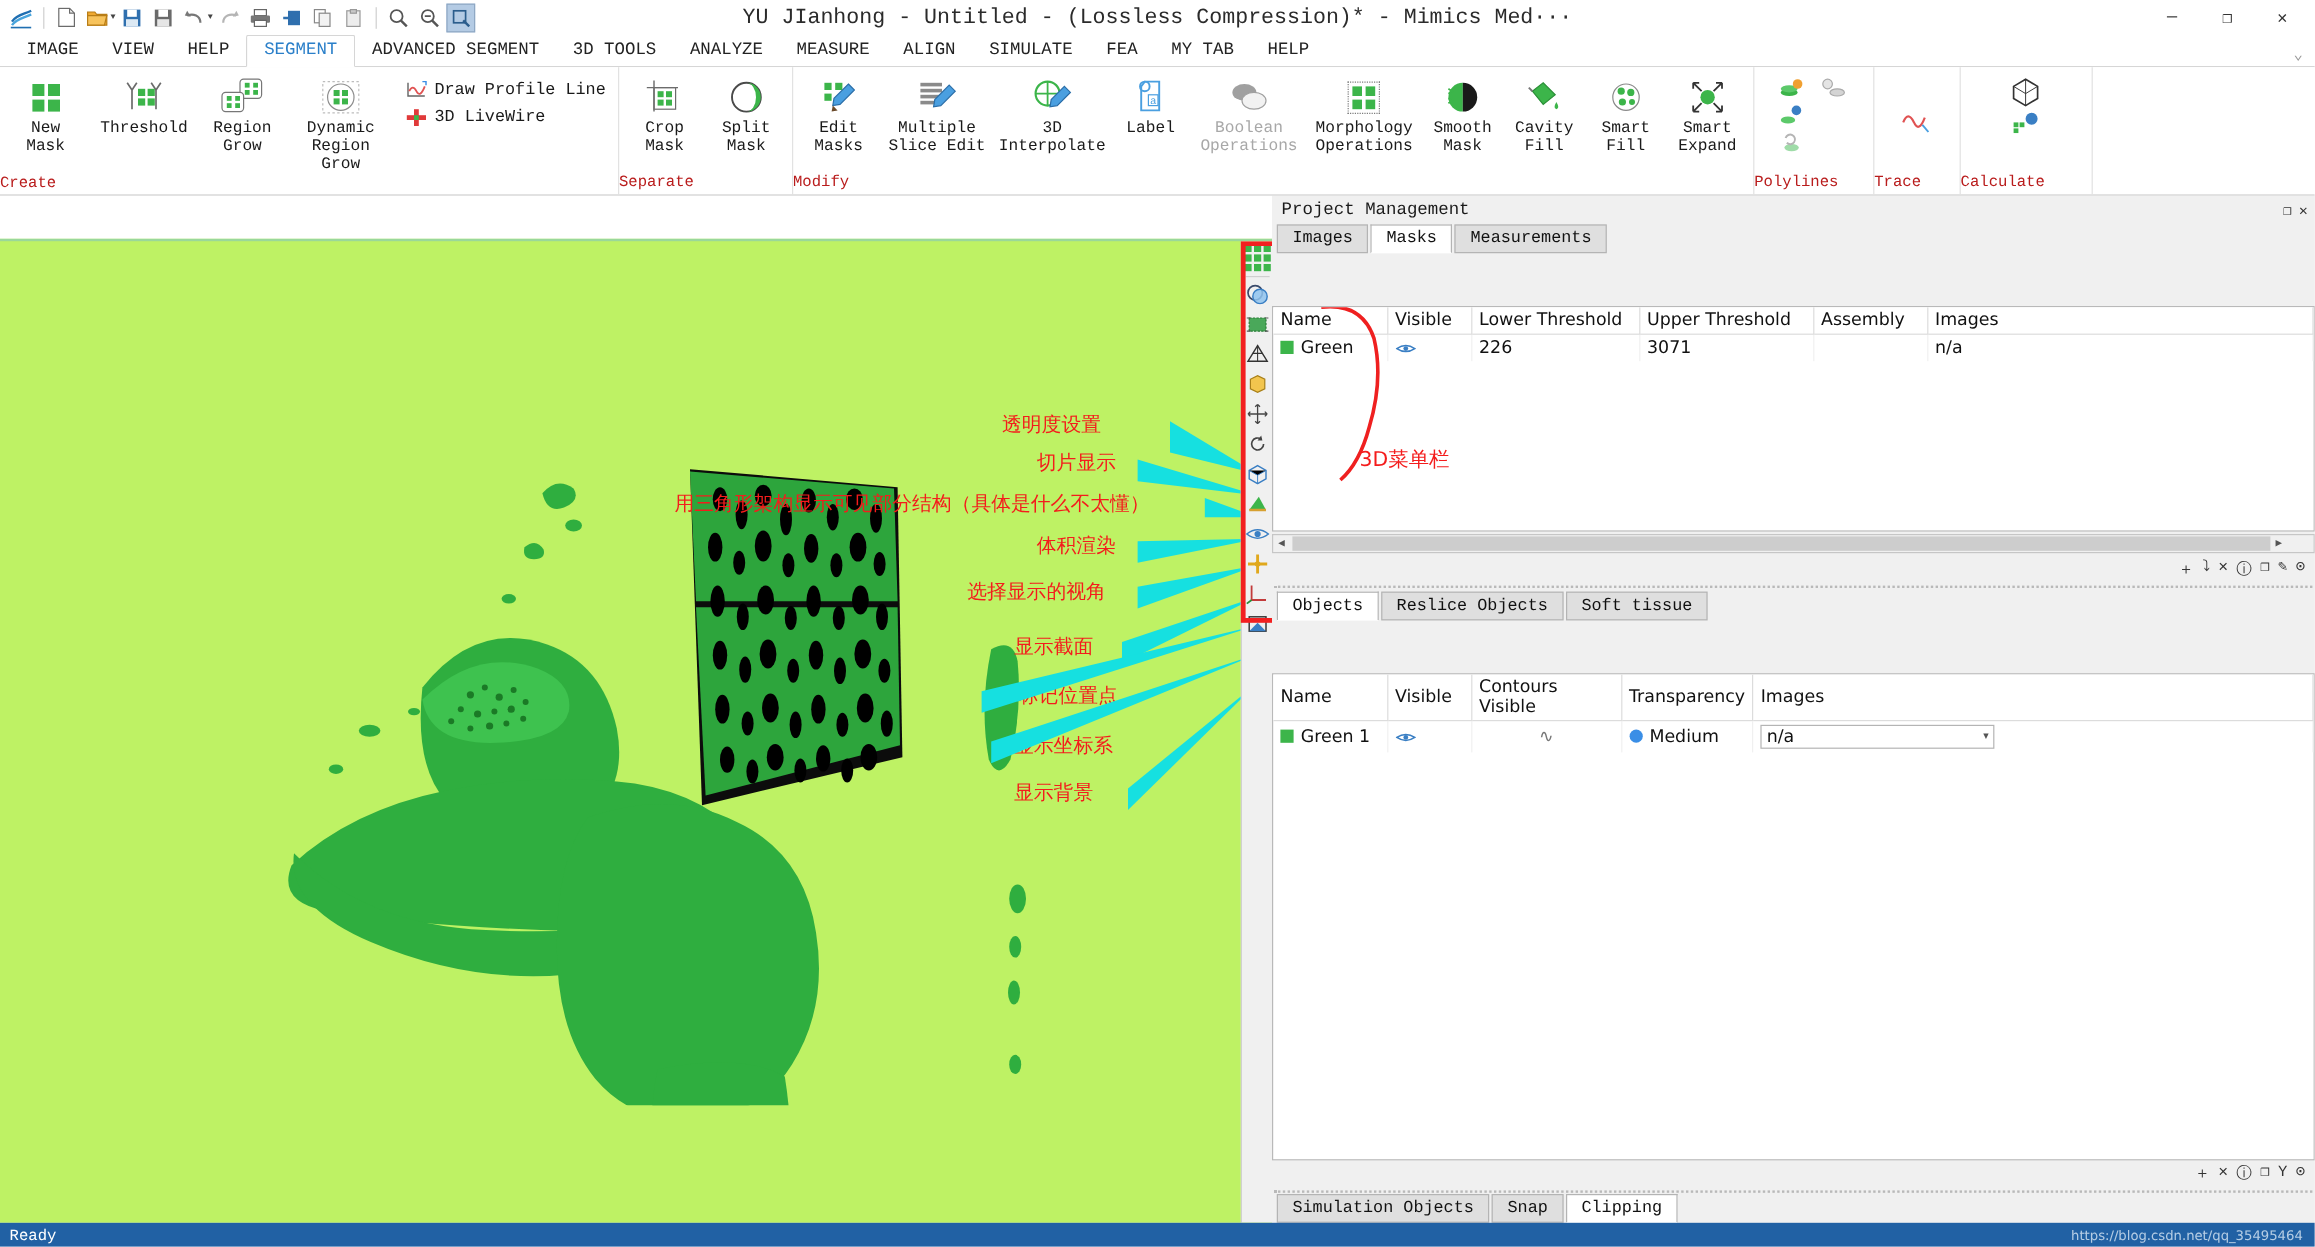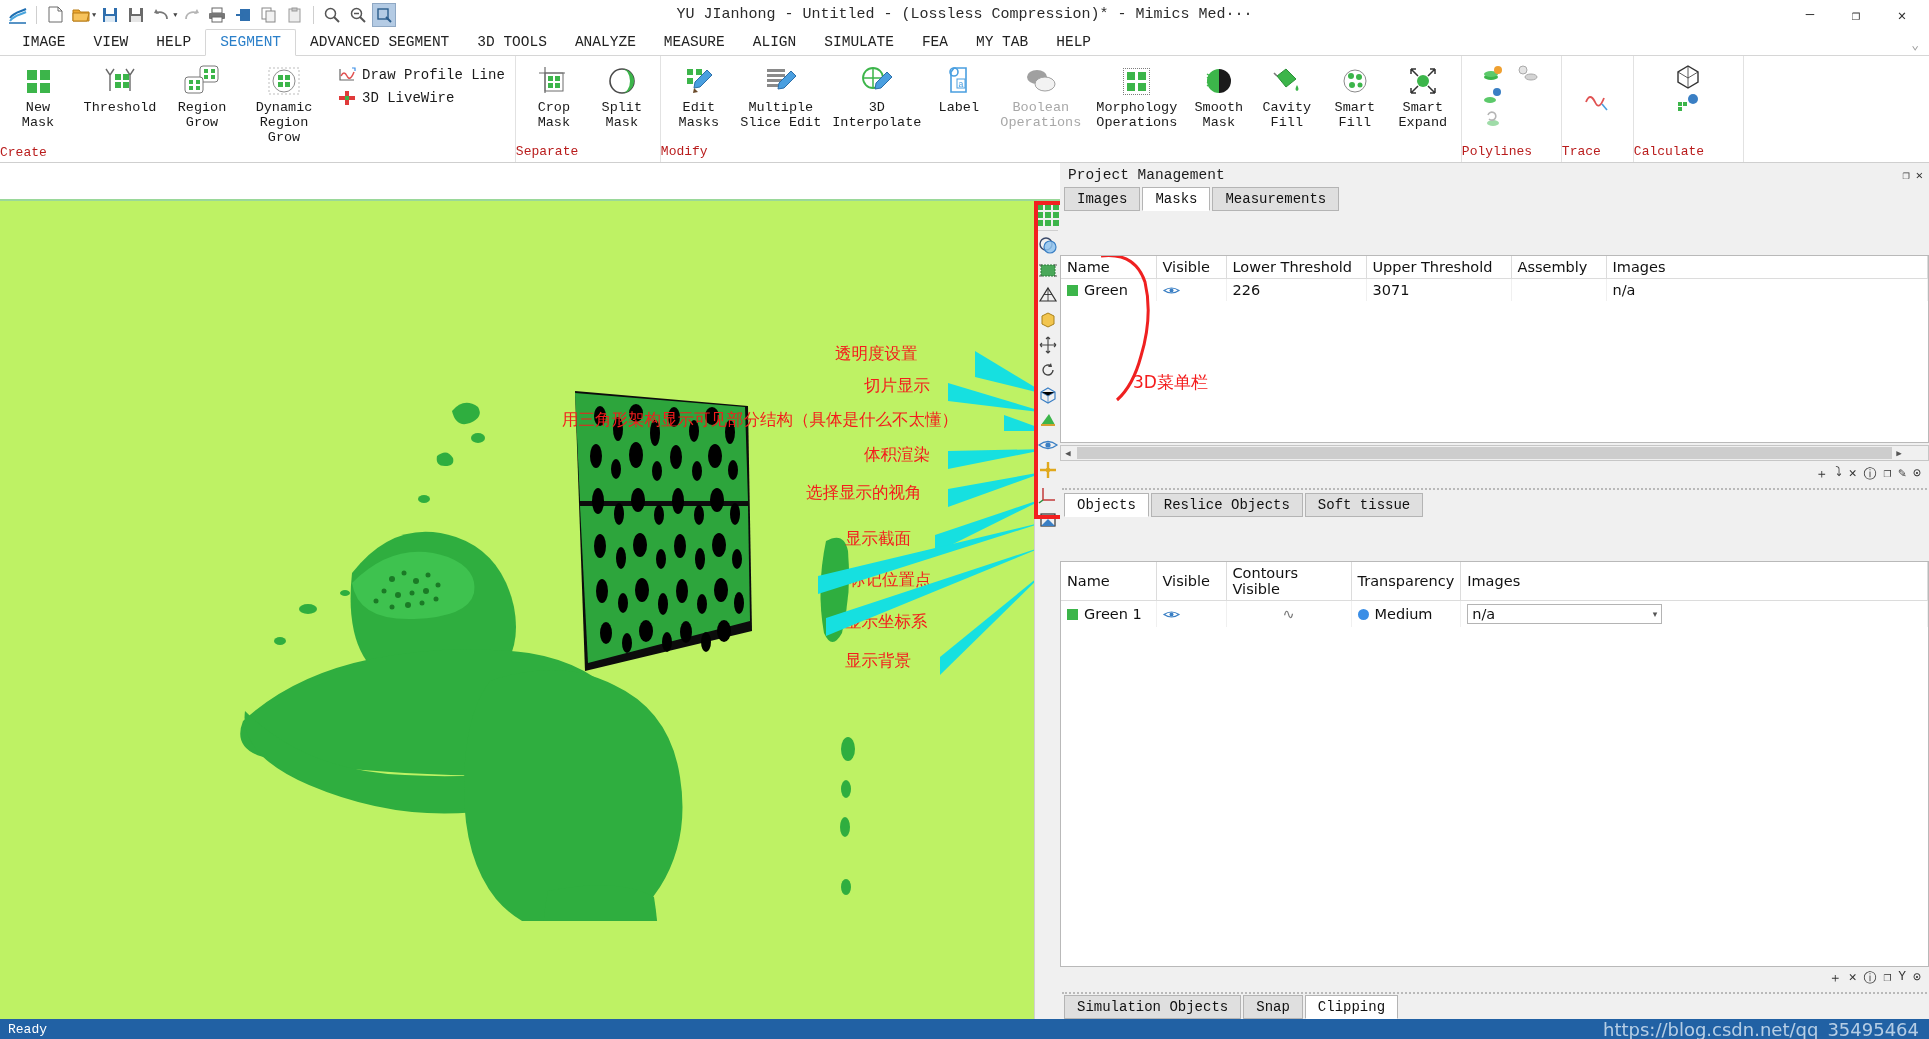--- a/index.html
+++ b/index.html
@@ -22,21 +22,21 @@
     width: 24px; height: 24px;
     display: flex; align-items: center; justify-content: center;
     font-size: 15px; color: #3c3c3c;
     cursor: default;
   }
   .qat-btn.sel { background: #b4cbe4; border: 1px solid #8fa8c4; }
   .qat-sep { width: 1px; height: 18px; background: #cfcfcf; margin: 0 4px; }
   .qat-caret { font-size: 7px; color: #444; margin-left:-3px; }
   #apptitle {
     position: absolute; left: 0; right: 0; text-align: center;
-    font-size: 15px; color: #2b2b2b; letter-spacing: 0px;
+    font-size: 18px; color: #2b2b2b; letter-spacing: 0px;
     pointer-events: none;
   }
   #winbtns { position: absolute; right: 4px; top: 0; height: 30px; display: flex; align-items: center; }
   .winbtn { width: 46px; height: 28px; display: flex; align-items:center; justify-content:center; font-size: 14px; color: #333; }
 
   
   #menubar {
     height: 26px; display: flex; align-items: flex-end;
     background: #ffffff; padding-left: 8px;
     border-bottom: 1px solid #d6d6d6;
@@ -172,21 +172,21 @@
 
   #bottomtabs { display:flex; align-items:flex-end; gap:2px; padding-left: 4px; height: 22px; }
 
   
   #statusbar {
     height: 20px; background: #2161a4; color: #fff;
     display: flex; align-items: center; font-size: 13px;
     padding: 0 8px; position: relative;
   }
   #watermark {
-    position: absolute; right: 10px; color: #cfe0f0; font-size: 18px;
+    position: absolute; right: 10px; color: #cfe0f0; font-size: 11px;
     font-family: "DejaVu Sans", sans-serif; opacity: .85;
   }
   svg { display:block; }
 </style>
 </head>
 <body>
 
 <div id="titlebar">
   <div id="qat">
     <div class="qat-btn">

